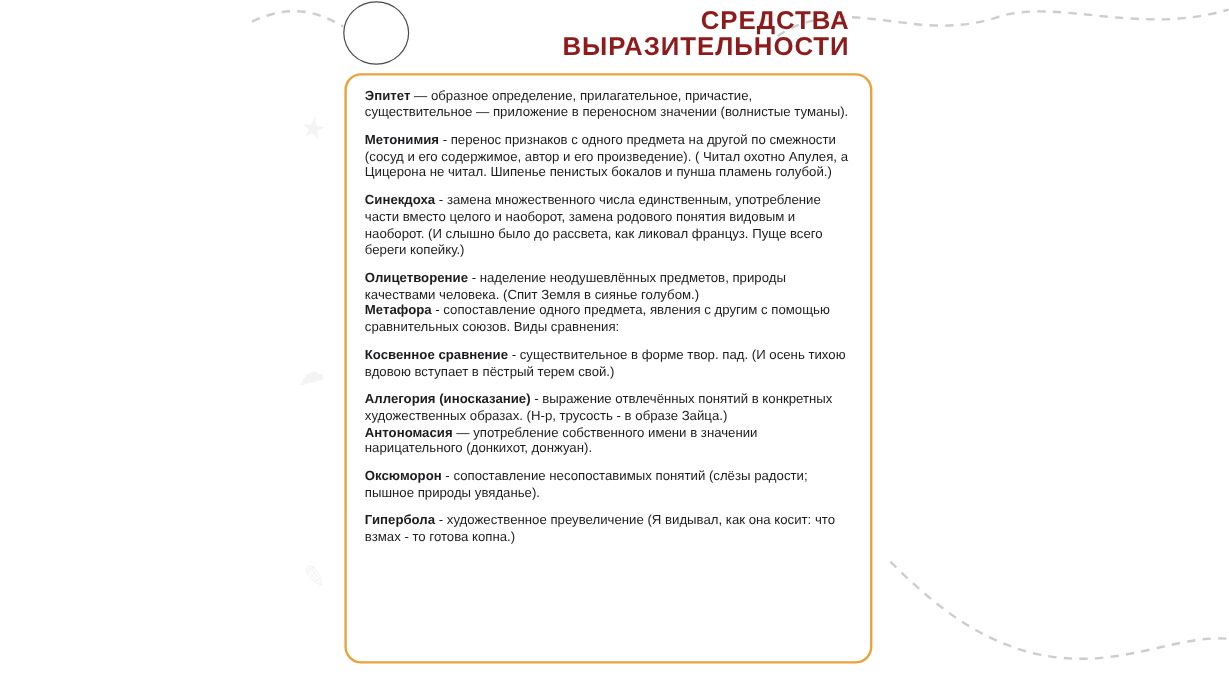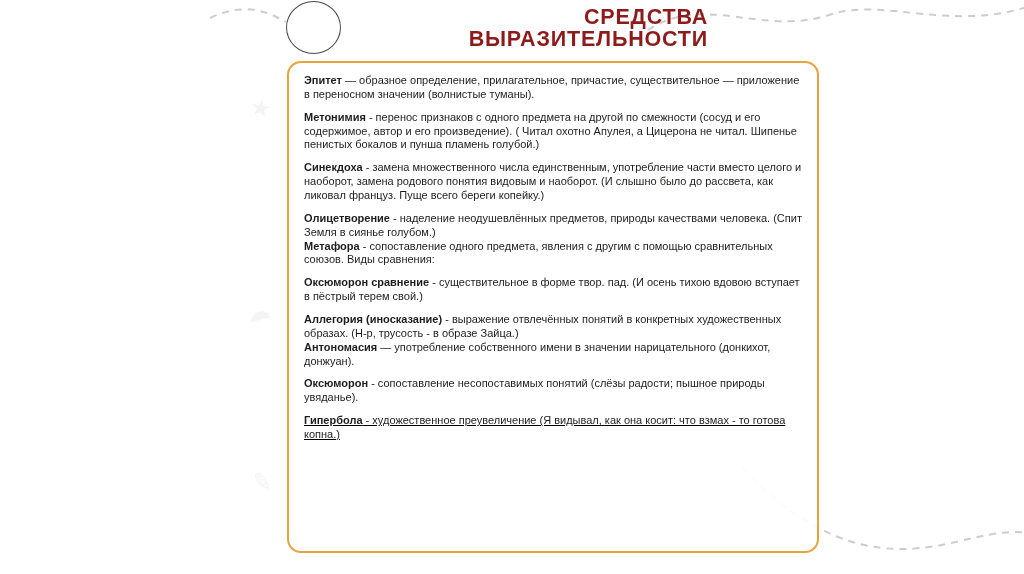--- a/index.html
+++ b/index.html
@@ -48,29 +48,29 @@
     font-weight: bold;
     font-size: 21.5px;
     line-height: 1.04;
     letter-spacing: 0.8px;
   }
 
   
   .panel {
     position: absolute;
     left: 287px; top: 61px;
-    width: 532px; height: 492px;
+    width: 440px; height: 492px;
     border: 2.5px solid var(--panel-border, #e8a33d);
     border-radius: 14px;
     background: rgba(255,255,255,0.92);
     padding: 11px 15px 10px 15px;
   }
 
   .block { margin-bottom: 9px; }
-  .block:last-child { margin-bottom: 0; text-decoration: underline; }
+  .block:last-child { margin-bottom: 0; }
 
   .def {
     color: var(--body-color, #1d1d1f);
     font-size: 11px;
     line-height: 1.26;
     font-weight: normal;
   }
   .def .term { font-weight: bold; }
 </style>
 </head>
@@ -113,21 +113,21 @@
         <p class="def"><span class="term">Метонимия</span><span> - перенос признаков с одного предмета на другой по смежности (сосуд и его содержимое, автор и его произведение). ( Читал охотно Апулея, а Цицерона не читал. Шипенье пенистых бокалов и пунша пламень голубой.)</span></p>
       </div>
       <div class="block">
         <p class="def"><span class="term">Синекдоха</span><span> - замена множественного числа единственным, употребление части вместо целого и наоборот, замена родового понятия видовым и наоборот. (И слышно было до рассвета, как ликовал француз. Пуще всего береги копейку.)</span></p>
       </div>
       <div class="block">
         <p class="def"><span class="term">Олицетворение</span><span> - наделение неодушевлённых предметов, природы качествами человека. (Спит Земля в сиянье голубом.)</span></p>
         <p class="def"><span class="term">Метафора</span><span> - сопоставление одного предмета, явления с другим с помощью сравнительных союзов. Виды сравнения:</span></p>
       </div>
       <div class="block">
-        <p class="def"><span class="term">Оксюморон сравнение</span><span> - существительное в форме твор. пад. (И осень тихою вдовою вступает в пёстрый терем свой.)</span></p>
+        <p class="def"><span class="term">Косвенное сравнение</span><span> - существительное в форме твор. пад. (И осень тихою вдовою вступает в пёстрый терем свой.)</span></p>
       </div>
       <div class="block">
         <p class="def"><span class="term">Аллегория (иносказание)</span><span> - выражение отвлечённых понятий в конкретных художественных образах. (Н-р, трусость - в образе Зайца.)</span></p>
         <p class="def"><span class="term">Антономасия</span><span> — употребление собственного имени в значении нарицательного (донкихот, донжуан).</span></p>
       </div>
       <div class="block">
         <p class="def"><span class="term">Оксюморон</span><span> - сопоставление несопоставимых понятий (слёзы радости; пышное природы увяданье).</span></p>
       </div>
       <div class="block">
         <p class="def"><span class="term">Гипербола</span><span> - художественное преувеличение (Я видывал, как она косит: что взмах - то готова копна.)</span></p>

